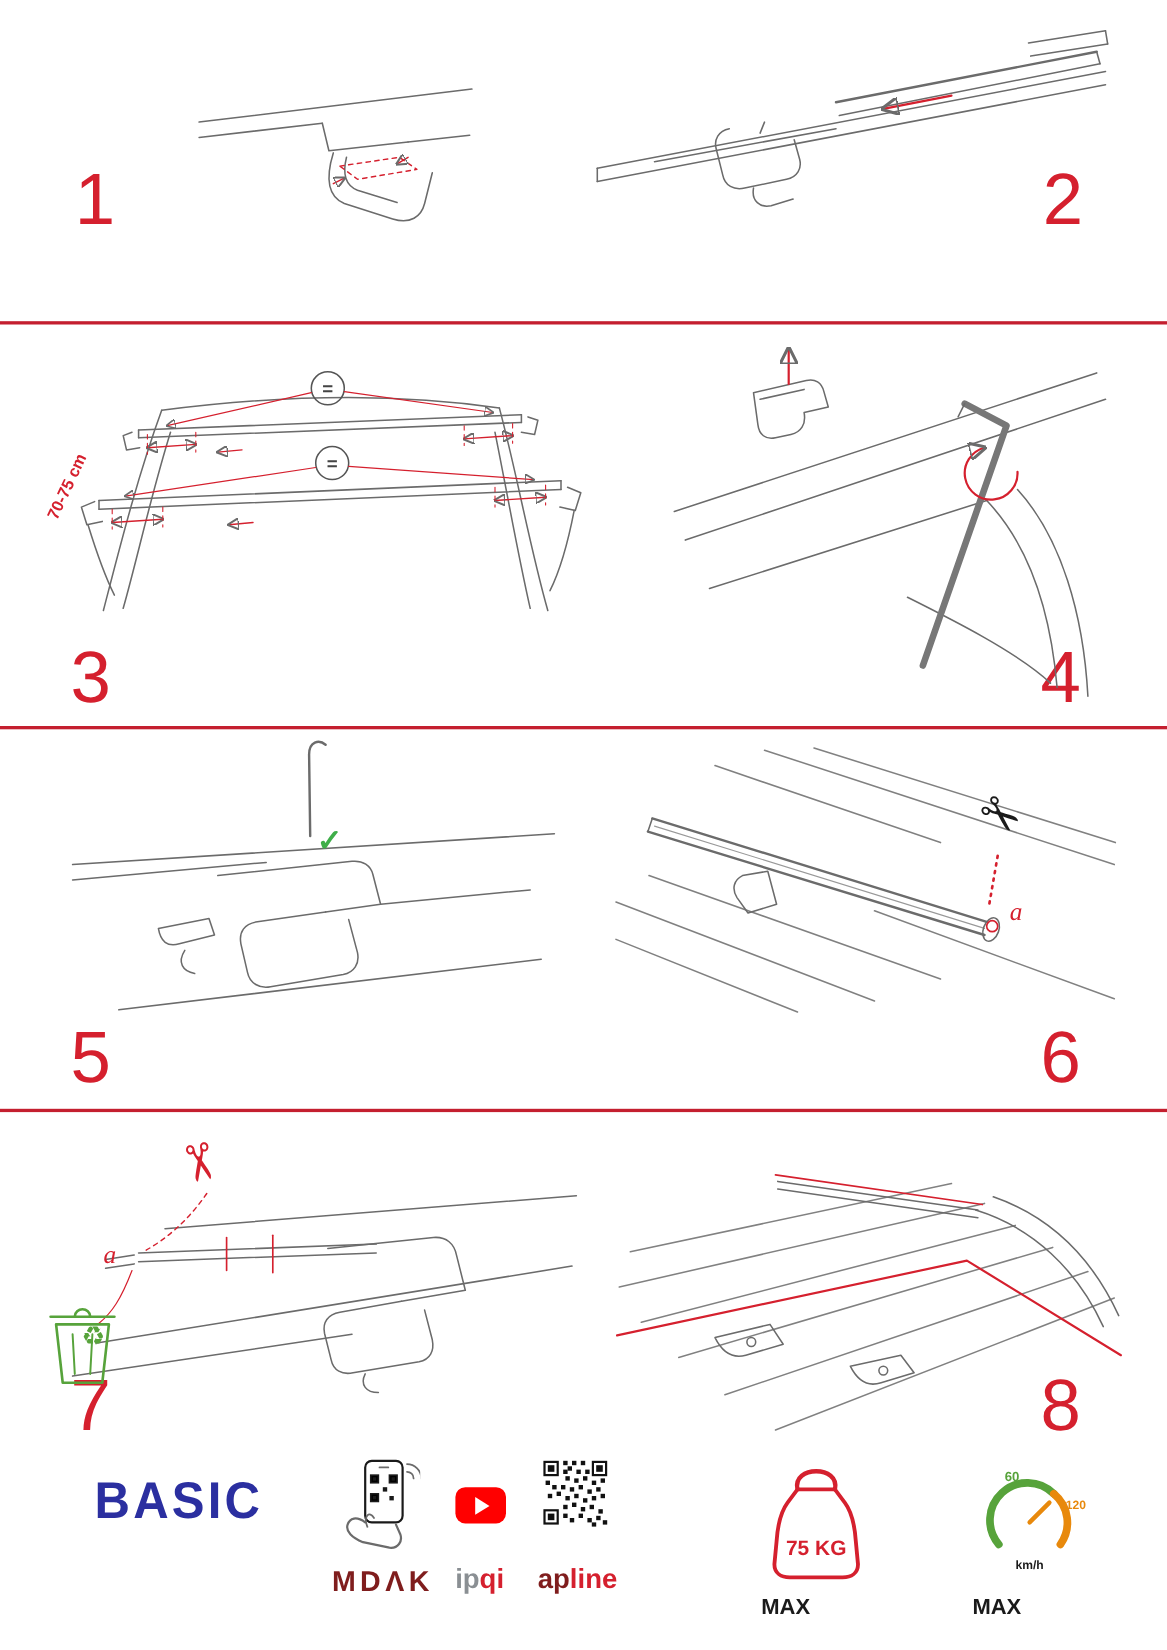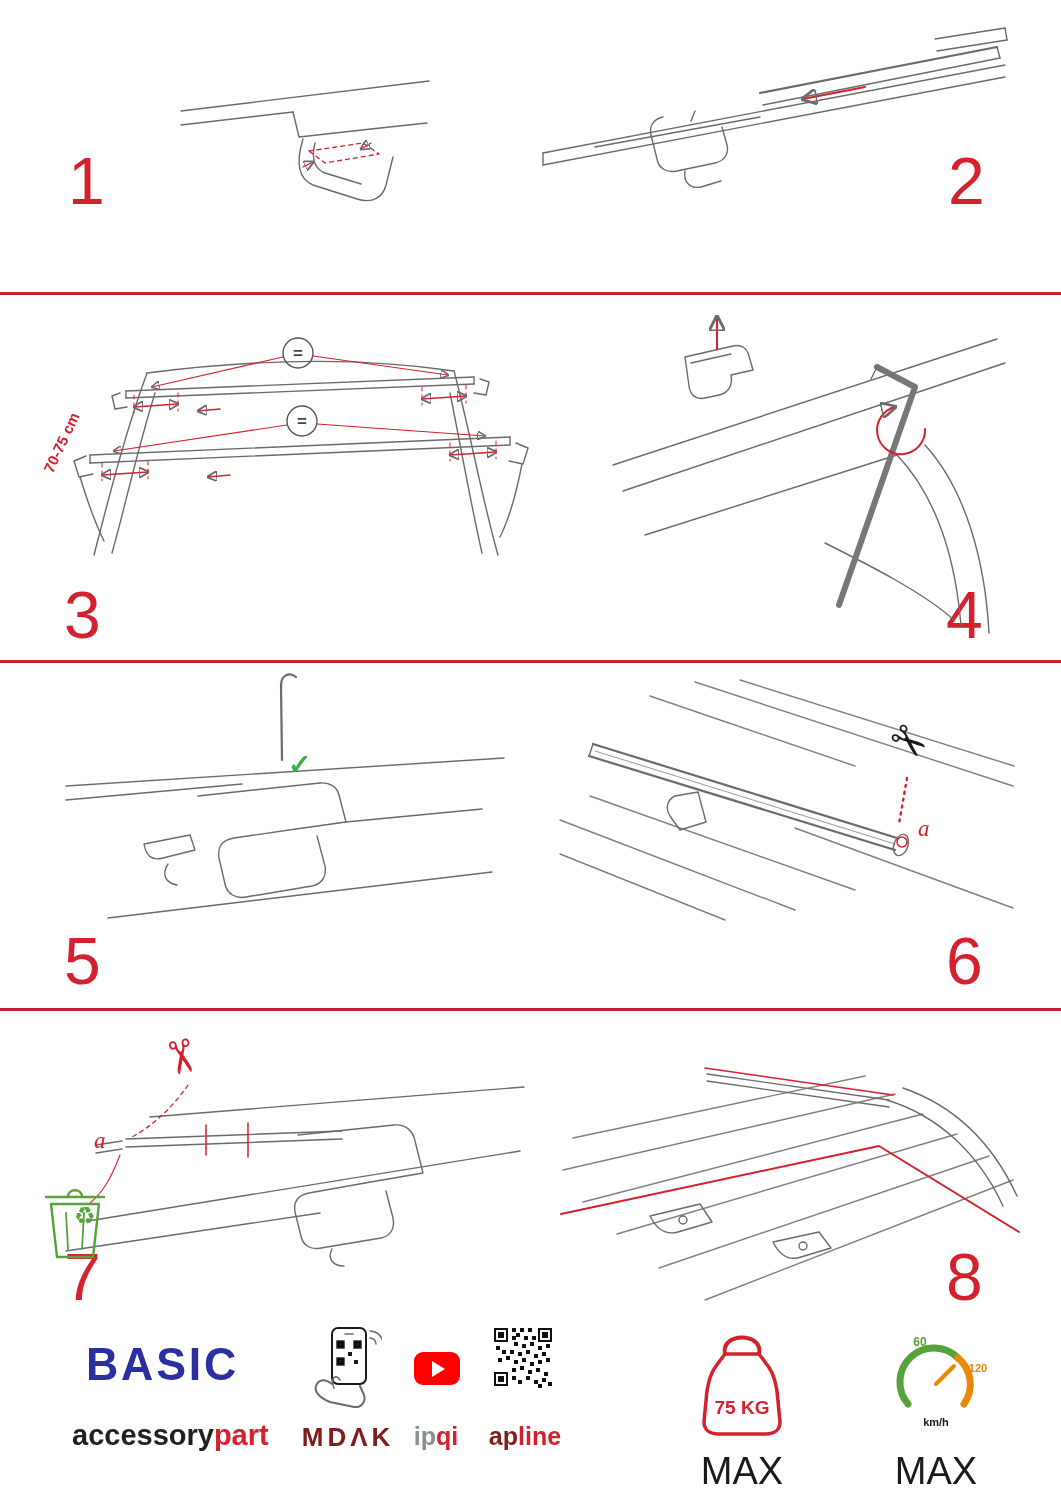--- a/index.html
+++ b/index.html
@@ -36,21 +36,21 @@
   .brand-sub .p1{color:var(--ink)}
   .brand-sub .p2{color:var(--red)}
   .partner{position:absolute;text-align:center;font-weight:bold}
   .partner .g{color:#8a8f93}
   .partner .r{color:var(--red)}
   .partner .k{color:#7f1d1d}
   .mdak{font-size:26px;letter-spacing:4px;color:#111}
   .ipqi,.apline{font-size:25px}
   .yt{position:absolute;width:46px;height:33px;background:#ff0000;border-radius:9px;display:flex;align-items:center;justify-content:center}
   .yt .tri{width:0;height:0;border-left:13px solid #fff;border-top:8px solid transparent;border-bottom:8px solid transparent;margin-left:3px}
-  .max-label{position:absolute;color:#1a1a1a;font-size:38px;font-weight:normal;text-align:center}
+  .max-label{position:absolute;color:#1a1a1a;font-size:20px;font-weight:bold;text-align:left}
 </style>
 </head>
 <body>
 
 <div class="page">
 
   <div class="step-num" style="left:68px;top:148px">1</div>
   <div class="step-num" style="left:948px;top:148px">2</div>
 
   <svg class="illus" style="left:175px;top:65px" width="260" height="185" viewBox="0 0 260 185">
@@ -313,23 +313,20 @@
       <path d="M218,224 l46,-10 l12,16 l-30,9 c-12,4 -21,-1 -28,-15 z"></path>
       <circle cx="248" cy="228" r="4"></circle>
     </g>
     <g>
       <path class="red" style="stroke-width:1.6" d="M150,50 L338,77"></path>
       <path class="red" style="stroke-width:2" d="M6,196 L324,128 L464,214"></path>
     </g>
   </svg>
 
   <div class="brand" style="left:86px;top:1336px">BASIC</div>
-  <div class="brand-sub" style="left:72px;top:1419px">
-    <span class="p1">accessory</span><span class="p2">part</span>
-  </div>
 
   <svg class="illus" style="left:310px;top:1326px" width="72" height="84" viewBox="0 0 72 84">
     <g style="stroke:#1a1a1a">
       <rect x="22" y="2" width="34" height="56" rx="6" style="fill:#fff;stroke:#1a1a1a;stroke-width:2"></rect>
       <line x1="35" y1="8" x2="43" y2="8" style="stroke-width:1.6"></line>
       <rect x="27" y="15" width="7" height="7" style="stroke-width:1.4"></rect>
       <rect x="44" y="15" width="7" height="7" style="stroke-width:1.4"></rect>
       <rect x="27" y="32" width="7" height="7" style="stroke-width:1.4"></rect>
       <rect x="29" y="17" width="3" height="3" style="fill:#1a1a1a;stroke:none"></rect>
       <rect x="46" y="17" width="3" height="3" style="fill:#1a1a1a;stroke:none"></rect>

